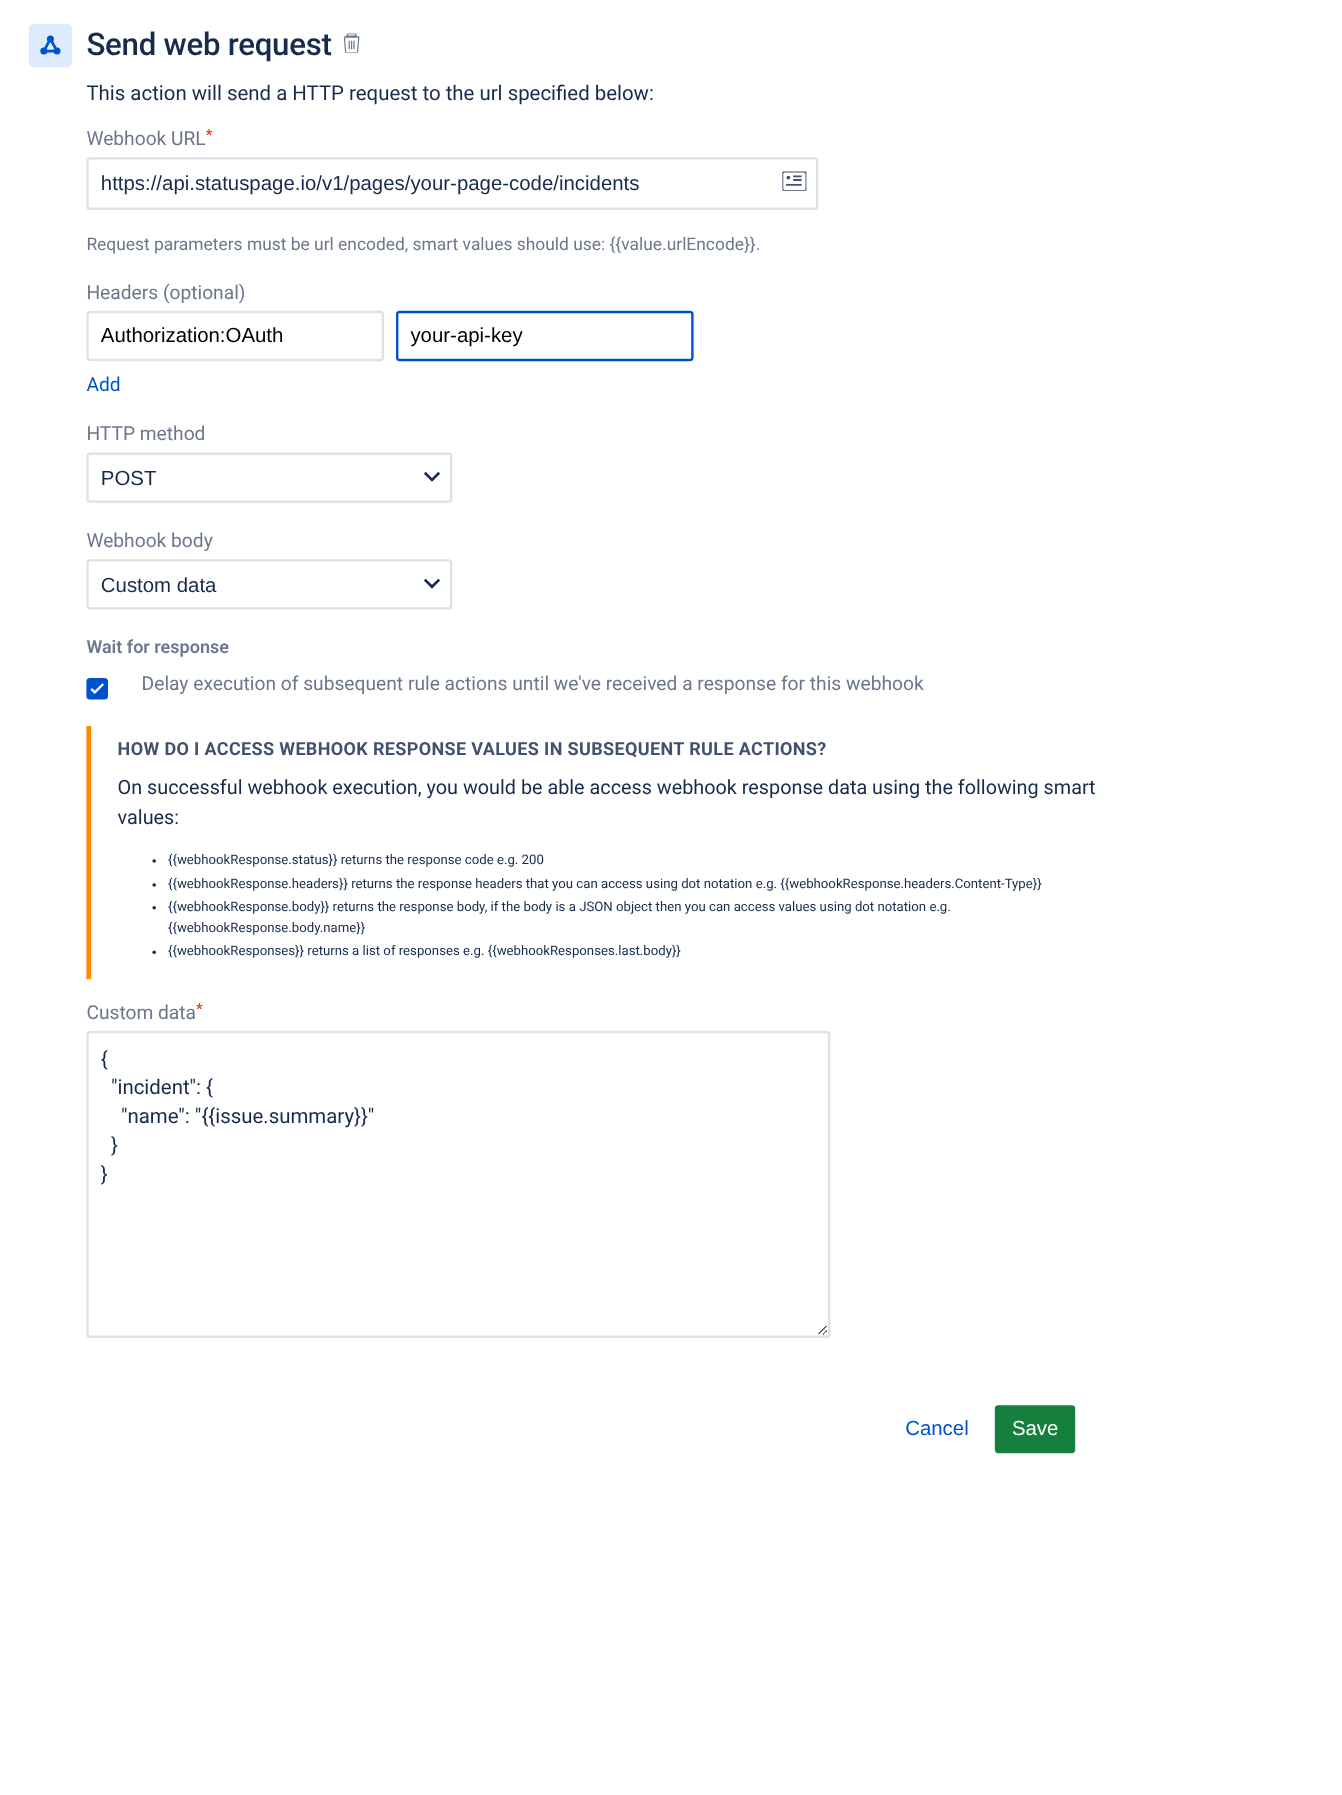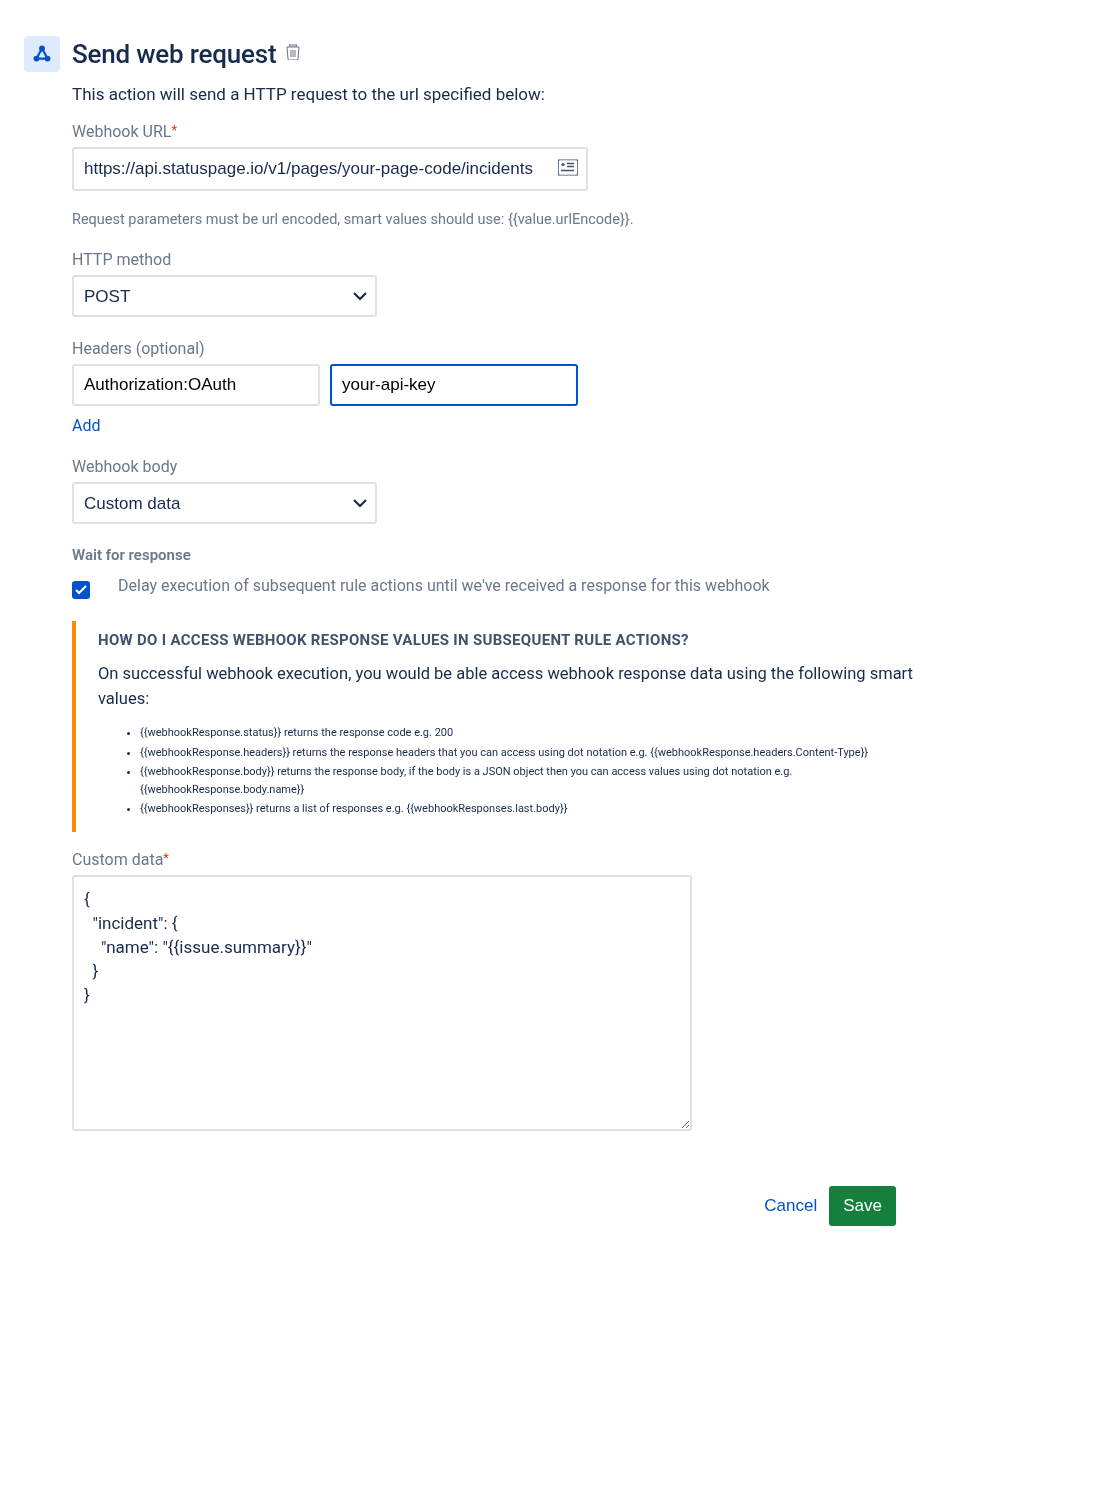--- a/index.html
+++ b/index.html
@@ -4,21 +4,21 @@
 <style>
 * { box-sizing: border-box; margin: 0; padding: 0; }
 body {
   font-family: -apple-system, BlinkMacSystemFont, "Segoe UI", Roboto, "Helvetica Neue", Arial, sans-serif;
   background: #fff;
   color: #172B4D;
   font-size: 14px;
   padding: 0;
 }
 .container {
-  padding: 36px 24px;
+  padding: 20px 24px;
   max-width: 960px;
 }
 .header-row {
   display: flex;
   align-items: center;
   gap: 12px;
   margin-bottom: 12px;
 }
 .icon-box {
   width: 36px;
@@ -56,21 +56,21 @@
   display: block;
 }
 .req { color: #DE350B; font-size: 13px; vertical-align: top; }
 .input {
   border: 2px solid #DFE1E6;
   border-radius: 3px;
   padding: 8px 10px;
   font-size: 17px;
   color: #172B4D;
   background: #fff;
-  width: 516px;
+  width: 610px;
   height: 44px;
 }
 .input-url-wrap {
   position: relative;
   display: inline-block;
 }
 .input-url-icon {
   position: absolute;
   right: 10px;
   top: 50%;
@@ -190,20 +190,21 @@
   padding: 10px;
   font-size: 17px;
   font-family: inherit;
   color: #172B4D;
   resize: both;
   line-height: 1.42;
 }
 .footer {
   display: flex;
   justify-content: flex-end;
+  gap: 10px;
   margin-top: 52px;
   padding-right: 40px;
 }
 .btn-cancel {
   background: transparent;
   border: none;
   color: #0052CC;
   font-size: 17px;
   padding: 10px 12px;
   cursor: pointer;
@@ -254,43 +255,43 @@
               <line x1="9" y1="4" x2="16" y2="4" stroke="currentColor" stroke-width="1.5"></line>
               <line x1="9" y1="7" x2="16" y2="7" stroke="currentColor" stroke-width="1.5"></line>
               <line x1="3" y1="11" x2="16" y2="11" stroke="currentColor" stroke-width="1.5"></line>
             </svg>
         </span>
       </div>
       <div class="helper">Request parameters must be url encoded, smart values should use: {{value.urlEncode}}.</div>
     </div>
 
     <div class="section">
+      <label class="label">Headers (optional)</label>
+      <div class="headers-row">
+        <input class="input-header" type="text" value="Authorization:OAuth" style="">
+        <input class="input-header focused" type="text" value="your-api-key" style="">
+      </div>
+      <span class="link">Add</span>
+    </div>
+
+    <div class="section">
       <label class="label">HTTP method</label>
       <div class="select-wrap">
         <select class="select">
           <option>POST</option>
         </select>
         <span class="select-chevron">
           <svg width="14" height="10" viewBox="0 0 14 10">
               <path d="M1 2 L7 8 L13 2" stroke="currentColor" stroke-width="2.2" fill="none"></path>
             </svg>
         </span>
       </div>
     </div>
 
     <div class="section">
-      <label class="label">Headers (optional)</label>
-      <div class="headers-row">
-        <input class="input-header" type="text" value="Authorization:OAuth" style="">
-        <input class="input-header focused" type="text" value="your-api-key" style="">
-      </div>
-      <span class="link">Add</span>
-    </div>
-
-    <div class="section">
       <label class="label">Webhook body</label>
       <div class="select-wrap">
         <select class="select">
           <option>Custom data</option>
         </select>
         <span class="select-chevron">
           <svg width="14" height="10" viewBox="0 0 14 10">
               <path d="M1 2 L7 8 L13 2" stroke="currentColor" stroke-width="2.2" fill="none"></path>
             </svg>
         </span>

